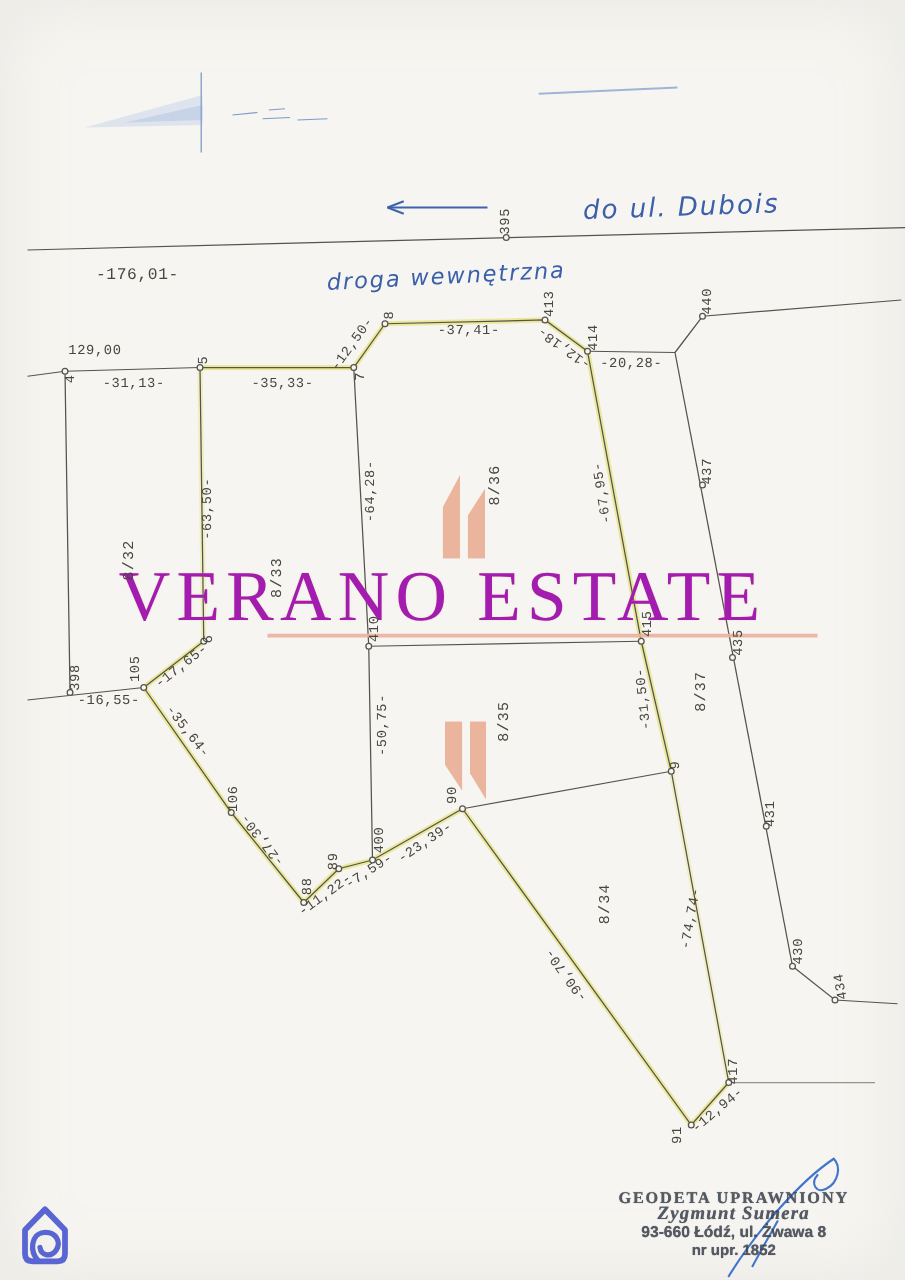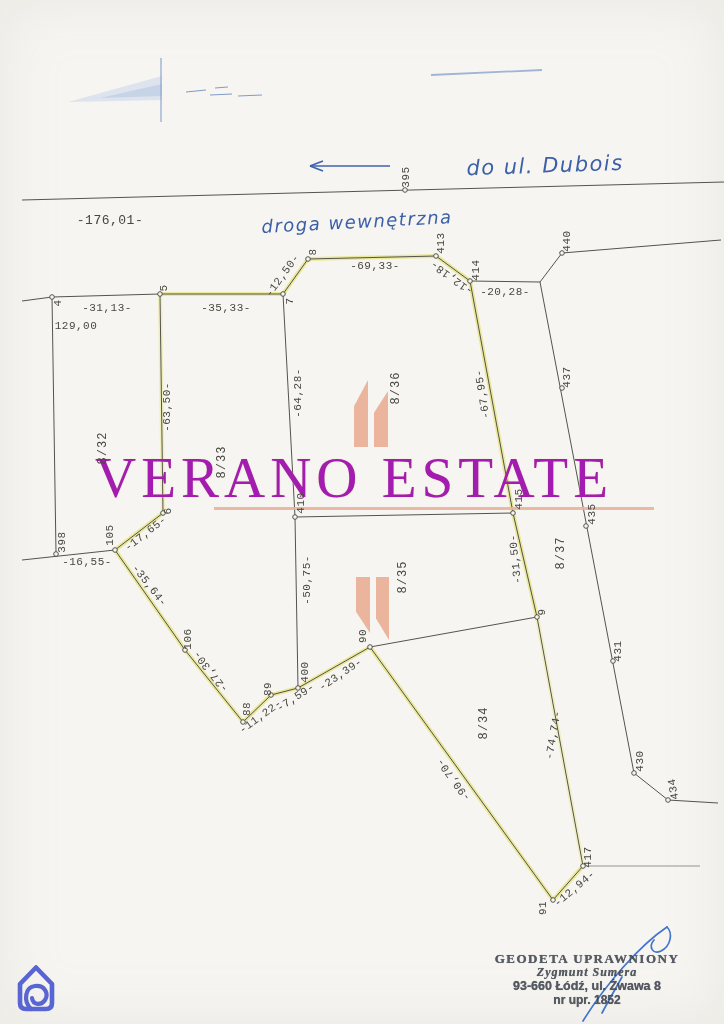--- a/index.html
+++ b/index.html
@@ -15,21 +15,21 @@
   .wm-text{position:absolute;left:95px;top:449px;font-family:"Liberation Serif","DejaVu Serif",serif;
        font-size:57px;letter-spacing:5px;color:#a21caf;line-height:1;white-space:nowrap;
        text-shadow:0 0 1px rgba(233,177,155,.7);}
   .wm-rule{position:absolute;left:214px;top:507px;width:440px;height:3px;background:#e9b19b;opacity:.9;}
   .wm-bar{position:absolute;background:#eab49d;}
   .hw{position:absolute;transform:translate(-50%,-50%) rotate(-2deg);font-family:"DejaVu Sans",sans-serif;
       font-style:italic;color:#3b5fa9;letter-spacing:1.5px;white-space:nowrap;line-height:1;}
   .stamp-line{position:absolute;left:587px;transform:translate(-50%,-50%);white-space:nowrap;
       color:#3d424d;opacity:.87;text-shadow:0 0 .7px #3d424d;line-height:1;}
   .st-serif{font-family:"Liberation Serif","DejaVu Serif",serif;font-weight:bold;font-size:13px;letter-spacing:1.5px;}
-  .st-ital{font-family:"Liberation Serif","DejaVu Serif",serif;font-weight:bold;font-style:italic;font-size:12px;letter-spacing:1px;}
+  .st-ital{font-family:"Liberation Serif","DejaVu Serif",serif;font-weight:bold;font-style:italic;font-size:15px;letter-spacing:1px;}
   .st-sans{font-family:"Liberation Sans","DejaVu Sans",sans-serif;font-weight:bold;font-size:12.5px;}
 </style>
 </head>
 <body>
 
 <div class="page">
 
   <svg width="724" height="1024" viewBox="0 0 724 1024">
 
     <g>
@@ -126,24 +126,24 @@
   <div class="wm-bar" style="left:374px;top:391px;width:14px;height:56px;clip-path:polygon(0 39%,100% 0,100% 100%,0 100%);"></div>
   <div class="wm-text">VERANO ESTATE</div>
   <div class="wm-rule"></div>
   <div class="wm-bar" style="left:356px;top:577px;width:14px;height:56px;clip-path:polygon(0 0,100% 0,100% 100%,0 62%);"></div>
   <div class="wm-bar" style="left:376px;top:577px;width:13px;height:63px;clip-path:polygon(0 0,100% 0,100% 100%,0 66%);"></div>
 
   <div class="hw" style="left:545px;top:166px;font-size:21px;">do ul. Dubois</div>
   <div class="hw" style="left:357px;top:222px;font-size:18px;transform:translate(-50%,-50%) rotate(-3deg);">droga wewnętrzna</div>
 
   <div class="lbl big" style="left:110px;top:184px;">-176,01-</div>
-  <div class="lbl" style="left:76px;top:282px;margin-top:44px;">129,00</div>
+  <div class="lbl" style="left:76px;top:282px;">129,00</div>
   <div class="lbl" style="left:107px;top:308px;">-31,13-</div>
   <div class="lbl" style="left:226px;top:308px;">-35,33-</div>
-  <div class="lbl" style="left:375px;top:266px;">-69,33-</div>
+  <div class="lbl" style="left:375px;top:266px;">-37,41-</div>
   <div class="lbl" style="left:505px;top:292px;">-20,28-</div>
   <div class="lbl" style="left:87px;top:562px;">-16,55-</div>
 
   <div class="lbl" style="left:283px;top:276px;transform:translate(-50%,-50%) rotate(-54deg);">-12,50-</div>
   <div class="lbl" style="left:452px;top:277px;transform:translate(-50%,-50%) rotate(216deg);">-12,18-</div>
   <div class="lbl" style="left:167px;top:407px;transform:translate(-50%,-50%) rotate(-90deg);">-63,50-</div>
   <div class="lbl" style="left:298px;top:393px;transform:translate(-50%,-50%) rotate(-90deg);">-64,28-</div>
   <div class="lbl" style="left:483px;top:394px;transform:translate(-50%,-50%) rotate(-99deg);">-67,95-</div>
   <div class="lbl" style="left:146px;top:534px;transform:translate(-50%,-50%) rotate(-38deg);">-17,65-</div>
   <div class="lbl" style="left:149px;top:586px;transform:translate(-50%,-50%) rotate(52deg);">-35,64-</div>

